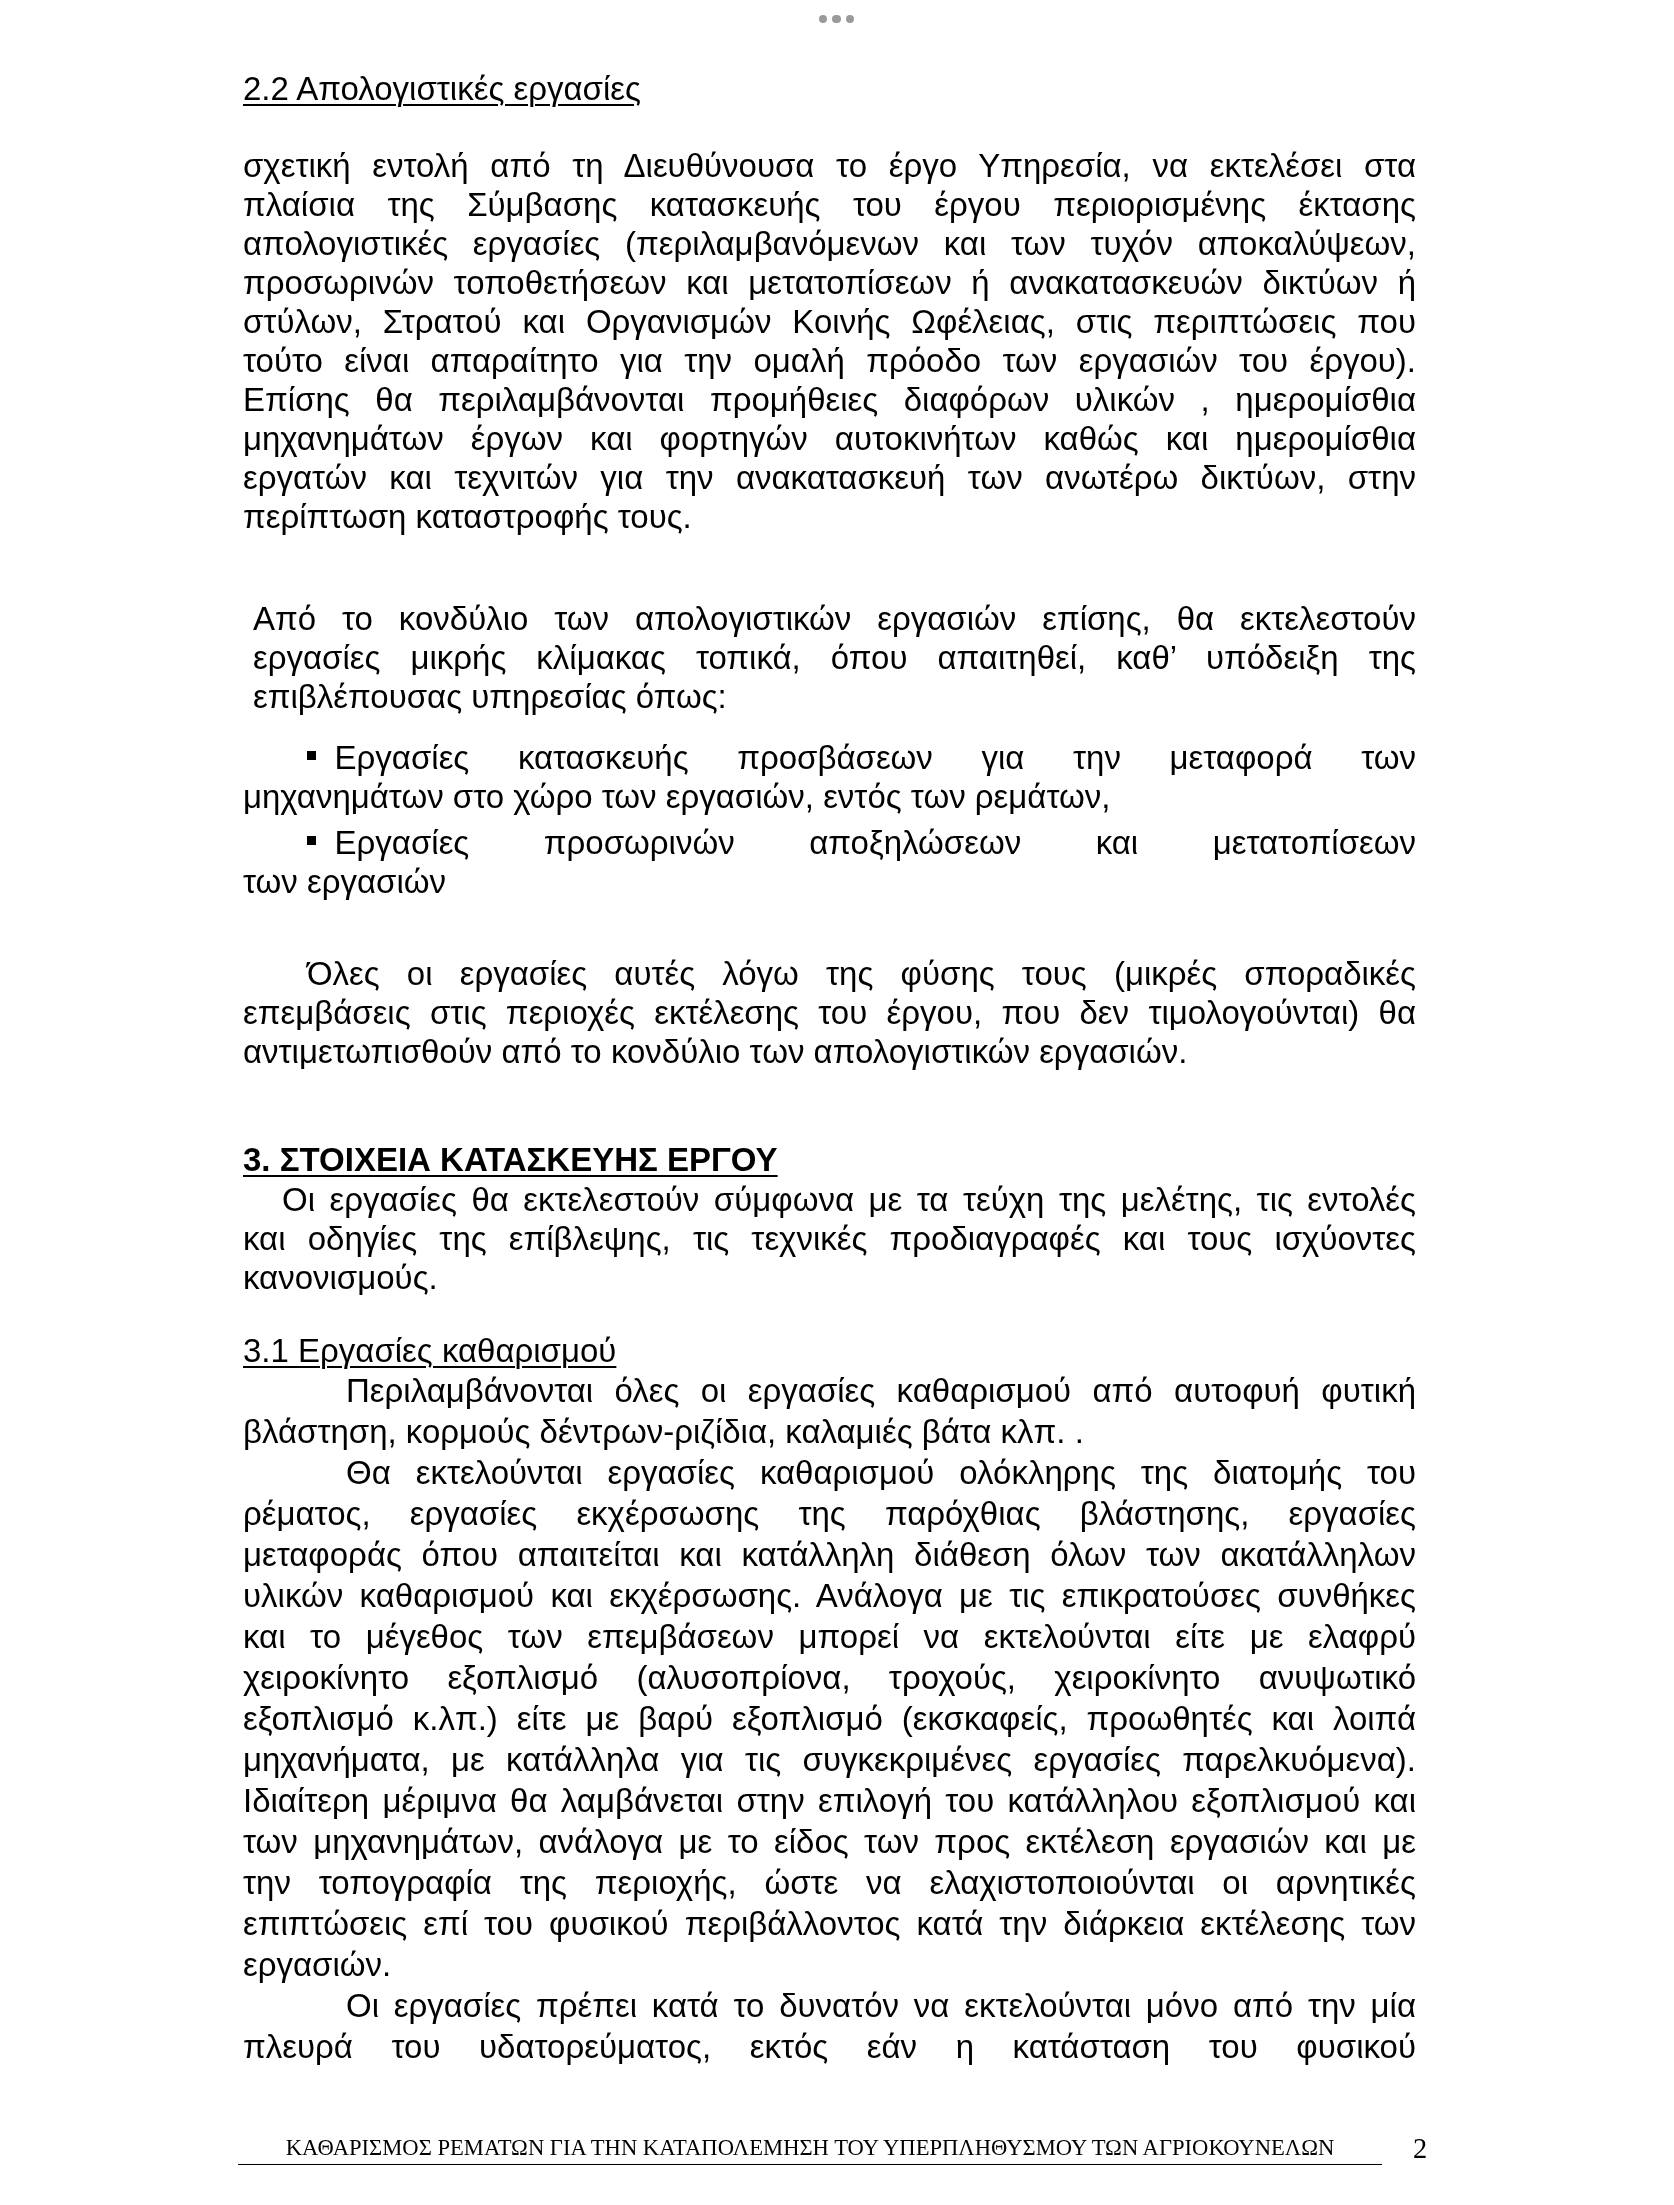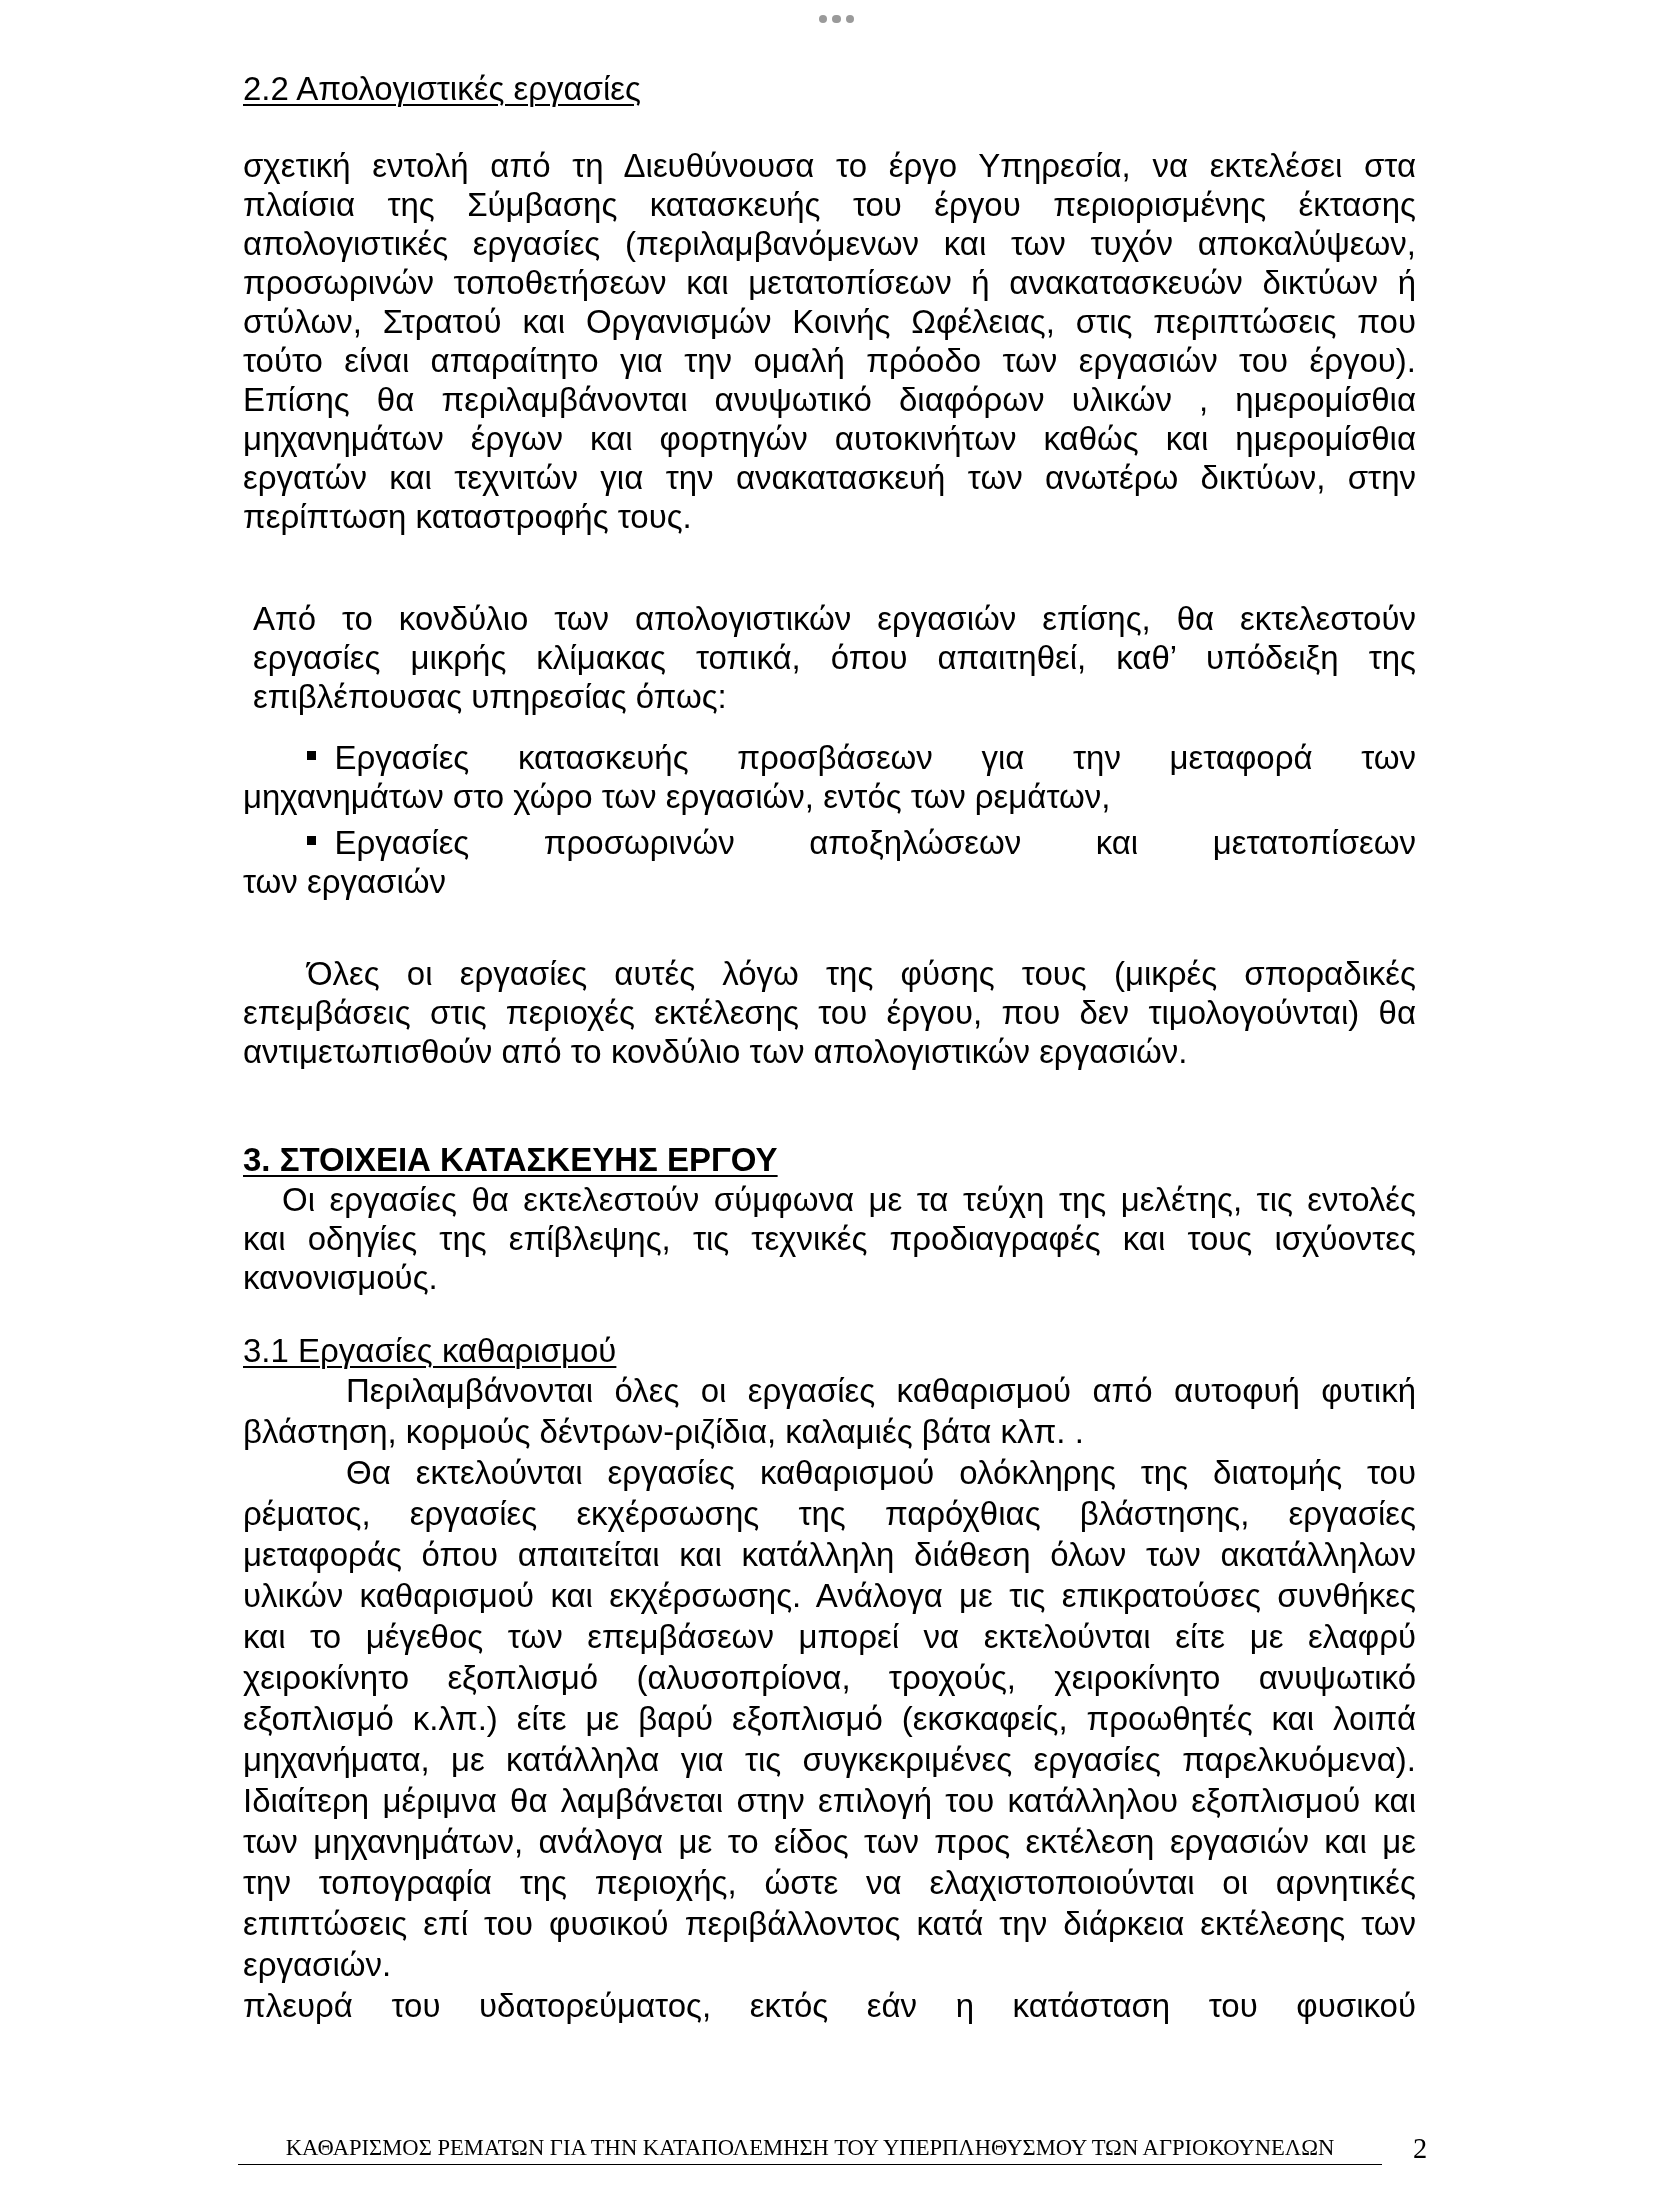--- a/index.html
+++ b/index.html
@@ -30,21 +30,21 @@
 
 <div class="blk h-u" style="top:69px;width:auto;">2.2 Απολογιστικές εργασίες</div>
 
 <div class="blk" style="top:146px;line-height:39px;">
   <span class="line">σχετική εντολή από τη Διευθύνουσα το έργο Υπηρεσία, να εκτελέσει στα</span>
   <span class="line">πλαίσια της Σύμβασης κατασκευής του έργου περιορισμένης έκτασης</span>
   <span class="line">απολογιστικές εργασίες (περιλαμβανόμενων και των τυχόν αποκαλύψεων,</span>
   <span class="line">προσωρινών τοποθετήσεων και μετατοπίσεων ή ανακατασκευών δικτύων ή</span>
   <span class="line">στύλων, Στρατού και Οργανισμών Κοινής Ωφέλειας, στις περιπτώσεις που</span>
   <span class="line">τούτο είναι απαραίτητο για την ομαλή πρόοδο των εργασιών του έργου).</span>
-  <span class="line">Επίσης θα περιλαμβάνονται ανυψωτικό διαφόρων υλικών , ημερομίσθια</span>
+  <span class="line">Επίσης θα περιλαμβάνονται προμήθειες διαφόρων υλικών , ημερομίσθια</span>
   <span class="line">μηχανημάτων έργων και φορτηγών αυτοκινήτων καθώς και ημερομίσθια</span>
   <span class="line">εργατών και τεχνιτών για την ανακατασκευή των ανωτέρω δικτύων, στην</span>
   <span class="line last">περίπτωση καταστροφής τους.</span>
 </div>
 
 <div class="blk" style="top:599px;left:253px;width:1163px;line-height:39px;">
   <span class="line">Από το κονδύλιο των απολογιστικών εργασιών επίσης, θα εκτελεστούν</span>
   <span class="line">εργασίες μικρής κλίμακας τοπικά, όπου απαιτηθεί, καθ’ υπόδειξη της</span>
   <span class="line last">επιβλέπουσας υπηρεσίας όπως:</span>
 </div>
@@ -84,18 +84,19 @@
   <span class="line">υλικών καθαρισμού και εκχέρσωσης. Ανάλογα με τις επικρατούσες συνθήκες</span>
   <span class="line">και το μέγεθος των επεμβάσεων μπορεί να εκτελούνται είτε με ελαφρύ</span>
   <span class="line">χειροκίνητο εξοπλισμό (αλυσοπρίονα, τροχούς, χειροκίνητο ανυψωτικό</span>
   <span class="line">εξοπλισμό κ.λπ.) είτε με βαρύ εξοπλισμό (εκσκαφείς, προωθητές και λοιπά</span>
   <span class="line">μηχανήματα, με κατάλληλα για τις συγκεκριμένες εργασίες παρελκυόμενα).</span>
   <span class="line">Ιδιαίτερη μέριμνα θα λαμβάνεται στην επιλογή του κατάλληλου εξοπλισμού και</span>
   <span class="line">των μηχανημάτων, ανάλογα με το είδος των προς εκτέλεση εργασιών και με</span>
   <span class="line">την τοπογραφία της περιοχής, ώστε να ελαχιστοποιούνται οι αρνητικές</span>
   <span class="line">επιπτώσεις επί του φυσικού περιβάλλοντος κατά την διάρκεια εκτέλεσης των</span>
   <span class="line last">εργασιών.</span>
+  <span class="line" style="padding-left:103px;">Οι εργασίες πρέπει κατά το δυνατόν να εκτελούνται μόνο από την μία</span>
   <span class="line">πλευρά του υδατορεύματος, εκτός εάν η κατάσταση του φυσικού</span>
 </div>
 
 <div class="footer">ΚΑΘΑΡΙΣΜΟΣ ΡΕΜΑΤΩΝ ΓΙΑ ΤΗΝ ΚΑΤΑΠΟΛΕΜΗΣΗ ΤΟΥ ΥΠΕΡΠΛΗΘΥΣΜΟΥ ΤΩΝ ΑΓΡΙΟΚΟΥΝΕΛΩΝ</div>
 <div class="pagenum">2</div>
 
 
 </body></html>

